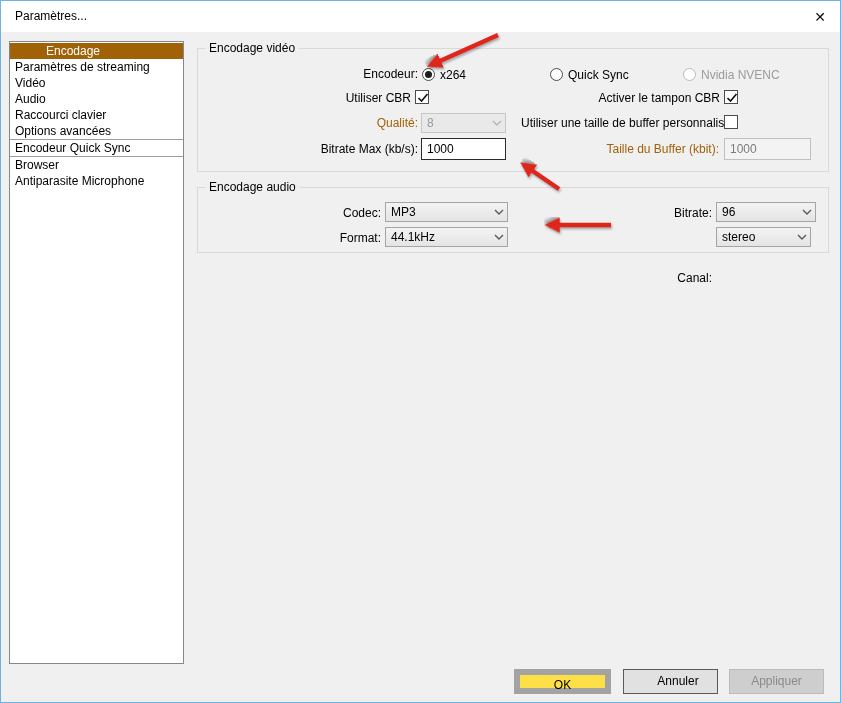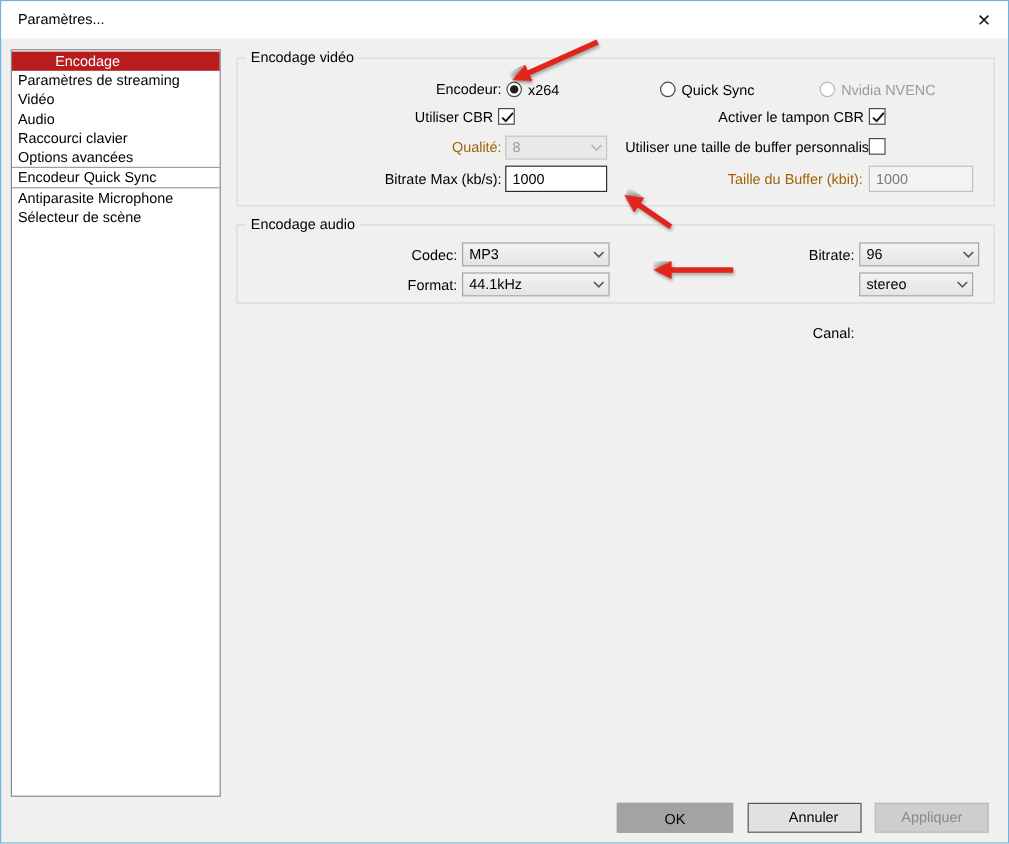--- a/index.html
+++ b/index.html
@@ -4,21 +4,21 @@
 <style>
   html,body{margin:0;padding:0;background:#cfd8dc;font-family:"Liberation Sans","DejaVu Sans",sans-serif;}
   #window{position:relative;width:841px;height:703px;background:#f0f0f0;border:1px solid #6cb5e3;box-sizing:border-box;overflow:hidden;font-size:12px;color:#000;}
   
   #titlebar{position:absolute;left:0;top:0;width:100%;height:31px;background:#ffffff;}
   #title-text{position:absolute;left:14px;top:8px;font-size:12px;color:#000;}
   #close-btn{position:absolute;right:8px;top:6px;width:24px;height:20px;text-align:center;line-height:20px;font-size:14px;color:#111;cursor:default;}
   
   #sidebar{position:absolute;left:8px;top:40px;width:175px;height:623px;background:#ffffff;border:1px solid #828790;box-sizing:border-box;padding-top:1px;}
   .side-item{height:16px;line-height:16px;padding-left:5px;white-space:nowrap;overflow:hidden;}
-  .side-item.selected{background:#b91c1c;color:#ffffff;padding-left:36px;}
+  .side-item.selected{background:#a16207;color:#ffffff;padding-left:36px;}
   .side-item.sep-above{border-top:1px solid #9d9d9d;}
   .side-item.sep-below{border-bottom:1px solid #9d9d9d;}
   
   .groupbox{position:absolute;border:1px solid #d9d9d9;box-sizing:border-box;}
   .group-label{position:absolute;top:-8px;left:7px;background:#f0f0f0;padding:0 4px;line-height:15px;}
   
   .fld-label{position:absolute;text-align:right;white-space:nowrap;line-height:15px;}
   .disabled-text{color:#a16207;}
   
   .radio-item{position:absolute;display:flex;align-items:center;gap:5px;height:15px;}
@@ -34,21 +34,21 @@
   .combo{position:absolute;height:20px;background:linear-gradient(#f3f3f3,#e4e4e4);border:1px solid #a5a5a5;box-sizing:border-box;display:flex;align-items:center;}
   .combo .combo-value{flex:1;padding-left:5px;line-height:18px;white-space:nowrap;overflow:hidden;}
   .combo .chevron{width:16px;display:flex;justify-content:center;align-items:center;}
   .combo.disabled{background:#e9e9e9;border-color:#c6c6c6;}
   .combo.disabled .combo-value{color:#9b9b9b;}
   
   .textfield{position:absolute;height:22px;background:#ffffff;border:1px solid #2b2b2b;box-sizing:border-box;padding:0 4px 0 5px;font-family:inherit;font-size:12px;line-height:20px;}
   .textfield.disabled{background:#f3f3f3;border-color:#c0c0c0;color:#7b7b7b;}
   
   .btn{position:absolute;height:25px;background:#e1e1e1;border:1px solid #5a5a5a;box-sizing:border-box;text-align:center;line-height:22px;font-size:12px;}
-  .btn.default{background:#a3a3a3;border:4px solid #a3a3a3;line-height:20px;}
+  .btn.default{background:#fde047;border:6px solid #a3a3a3;line-height:20px;}
   .btn.disabled{background:#cecece;border-color:#bcbcbc;color:#8a8a8a;}
   
   #arrows{position:absolute;left:0;top:0;width:841px;height:703px;pointer-events:none;}
   #arrows path{filter:drop-shadow(1px 2px 1.2px rgba(0,0,0,0.3));}
 </style>
 </head>
 <body>
 
 <div id="window">
 
@@ -58,22 +58,22 @@
   </div>
 
   <div id="sidebar">
     <div class="side-item selected">Encodage</div>
     <div class="side-item">Paramètres de streaming</div>
     <div class="side-item">Vidéo</div>
     <div class="side-item">Audio</div>
     <div class="side-item">Raccourci clavier</div>
     <div class="side-item">Options avancées</div>
     <div class="side-item sep-above sep-below">Encodeur Quick Sync</div>
+    <div class="side-item">Browser</div>
     <div class="side-item">Antiparasite Microphone</div>
-    <div class="side-item">Sélecteur de scène</div>
   </div>
 
   <div class="groupbox" style="left:196px;top:47px;width:632px;height:124px;">
     <span class="group-label">Encodage vidéo</span>
   </div>
 
   <span class="fld-label" style="left:300px;top:66px;width:117px;">Encodeur:</span>
 
   <span class="radio-item checked" style="left:421px;top:66px;">
     <span class="radio-circle"></span>

